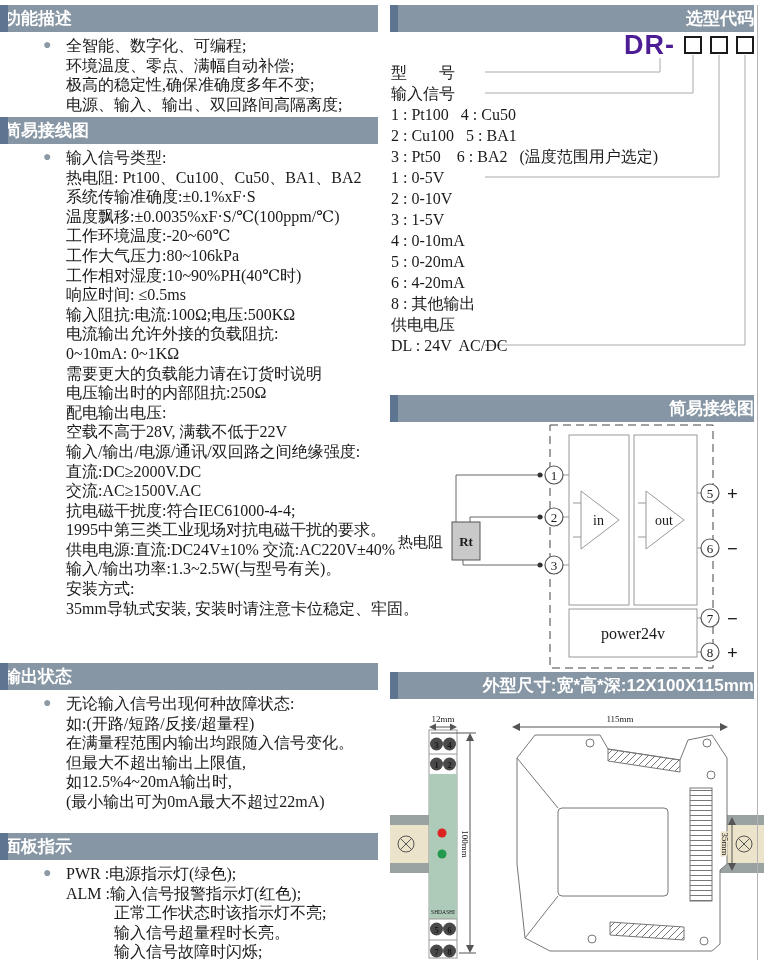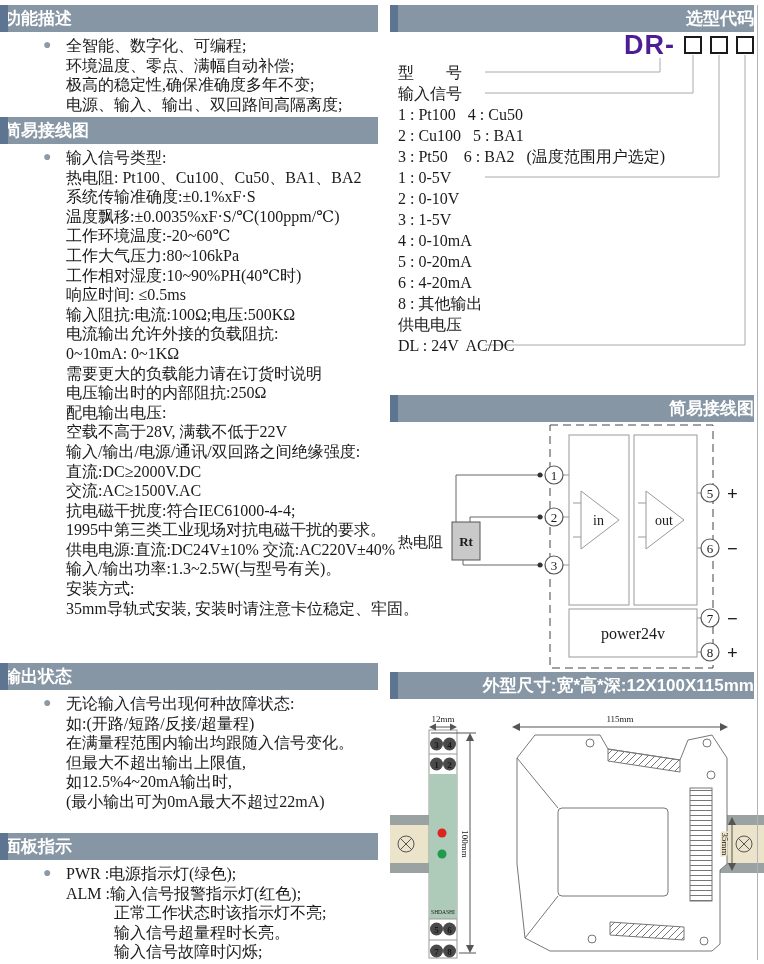--- a/index.html
+++ b/index.html
@@ -16,21 +16,21 @@
   .sec-body{position:absolute;left:0;width:378px;padding-left:24px;box-sizing:border-box;margin-left:42px;}
   .sec-body::before{content:"●";position:absolute;left:1px;top:1px;font-size:14px;color:#8d9aa6;}
   .tline{height:19.6px;line-height:19.6px;font-size:16px;white-space:pre;}
   .s1b .tline{height:19.5px;line-height:19.5px;}
   .v-border{position:absolute;left:757px;top:5px;width:1px;height:955px;background:#b3b3b3;}
   
   .sel-diagram{position:absolute;left:0;top:32px;width:374px;height:360px;}
   .dr-code{position:absolute;left:234px;top:0;height:27px;line-height:27px;
         font-family:"Liberation Sans","DejaVu Sans",sans-serif;font-weight:bold;font-size:27px;
         color:#4c1d95;letter-spacing:1px;}
-  .sel-rows{position:absolute;left:8px;top:30px;}
+  .sel-rows{position:absolute;left:1px;top:30px;}
   .sel-row{height:21px;line-height:21px;font-size:16px;white-space:pre;}
   .sel-svg{position:absolute;left:0;top:0;}
   svg text{font-family:"Liberation Serif","DejaVu Serif",serif;fill:#1a1a1a;}
   .wire-svg,.dims-svg{position:absolute;left:0;}
   .wire-svg{top:423px;}
   .dims-svg{top:713px;}
 </style>
 </head>
 <body>
 

